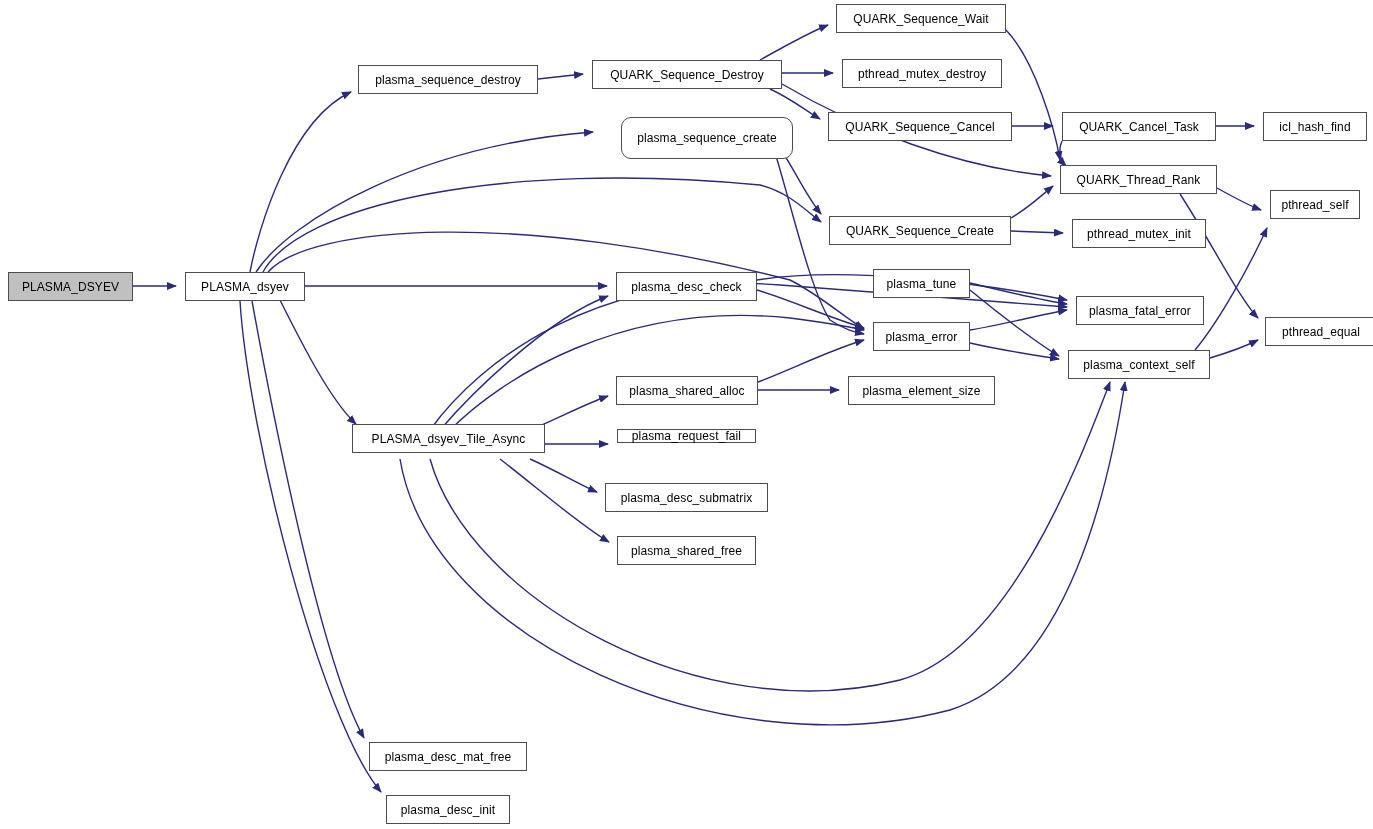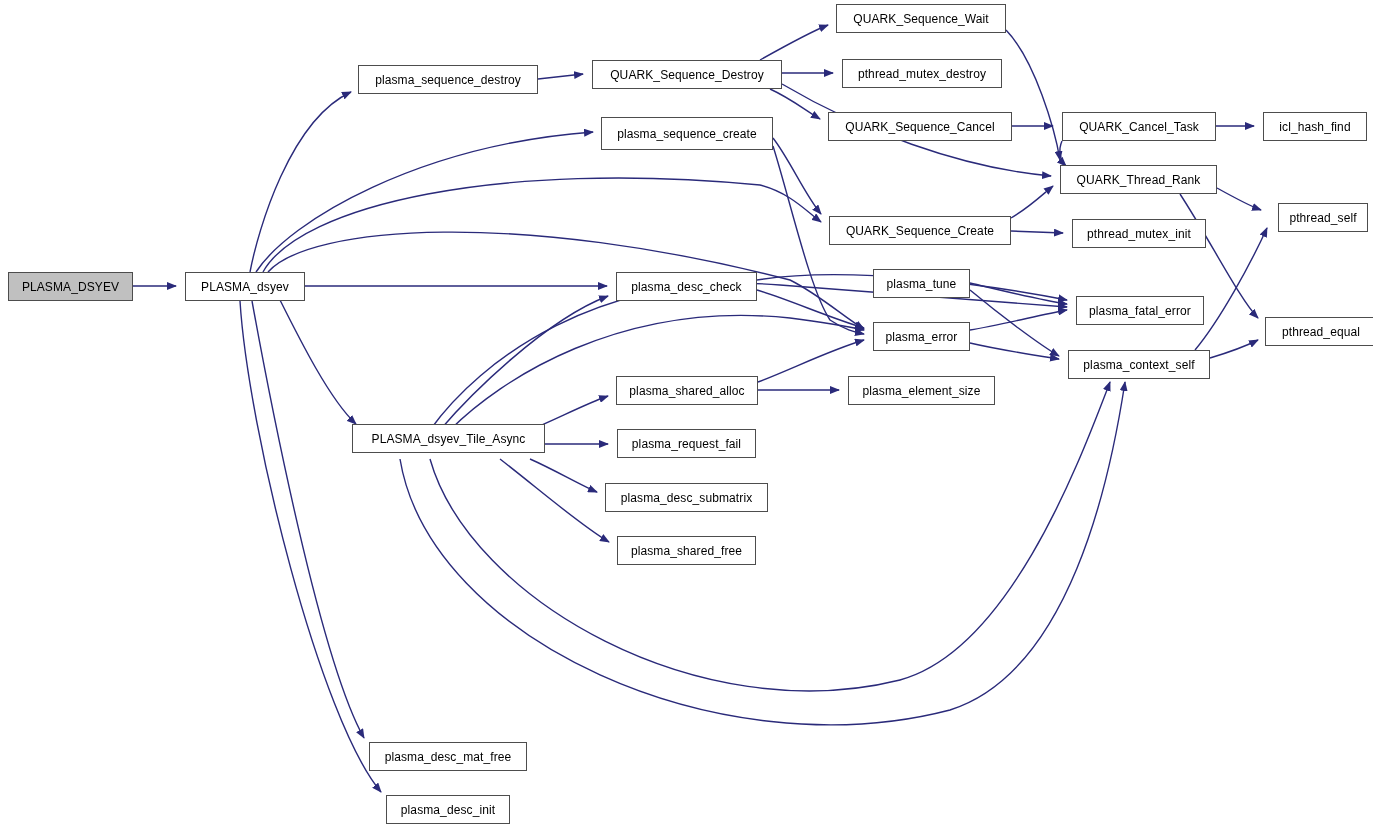--- a/index.html
+++ b/index.html
@@ -132,27 +132,27 @@
       </div>
       <div class="node" style="left: 828px; top: 112px; width: 184px; height: 29px;">
         <span class="node-label">QUARK_Sequence_Cancel</span>
       </div>
       <div class="node" style="left: 1062px; top: 112px; width: 154px; height: 29px;">
         <span class="node-label">QUARK_Cancel_Task</span>
       </div>
       <div class="node" style="left: 1263px; top: 112px; width: 104px; height: 29px;">
         <span class="node-label">icl_hash_find</span>
       </div>
-      <div class="node" style="left: 601px; top: 117px; width: 172px; height: 33px;">
+      <div class="node" style="left: 621px; top: 117px; width: 172px; height: 42px; border-radius: 10px;">
         <span class="node-label">plasma_sequence_create</span>
       </div>
       <div class="node" style="left: 1060px; top: 165px; width: 157px; height: 29px;">
         <span class="node-label">QUARK_Thread_Rank</span>
       </div>
-      <div class="node" style="left: 1270px; top: 203px; width: 90px; height: 29px; margin-left: 8px;">
+      <div class="node" style="left: 1270px; top: 190px; width: 90px; height: 29px;">
         <span class="node-label">pthread_self</span>
       </div>
       <div class="node" style="left: 829px; top: 216px; width: 182px; height: 29px;">
         <span class="node-label">QUARK_Sequence_Create</span>
       </div>
       <div class="node" style="left: 1072px; top: 219px; width: 134px; height: 29px; align-items: center;">
         <span class="node-label">pthread_mutex_init</span>
       </div>
       <div class="node" style="left: 616px; top: 272px; width: 141px; height: 29px;">
         <span class="node-label">plasma_desc_check</span>
@@ -174,21 +174,21 @@
       </div>
       <div class="node" style="left: 616px; top: 376px; width: 142px; height: 29px;">
         <span class="node-label">plasma_shared_alloc</span>
       </div>
       <div class="node" style="left: 848px; top: 376px; width: 147px; height: 29px; text-align: right;">
         <span class="node-label">plasma_element_size</span>
       </div>
       <div class="node" style="left: 352px; top: 424px; width: 193px; height: 29px;">
         <span class="node-label">PLASMA_dsyev_Tile_Async</span>
       </div>
-      <div class="node" style="left: 617px; top: 429px; width: 139px; height: 29px;">
+      <div class="node" style="left: 617px; top: 429px; width: 139px; height: 14px;">
         <span class="node-label">plasma_request_fail</span>
       </div>
       <div class="node" style="left: 605px; top: 483px; width: 163px; height: 29px;">
         <span class="node-label">plasma_desc_submatrix</span>
       </div>
       <div class="node" style="left: 617px; top: 536px; width: 139px; height: 29px;">
         <span class="node-label">plasma_shared_free</span>
       </div>
       <div class="node" style="left: 369px; top: 742px; width: 158px; height: 29px;">
         <span class="node-label">plasma_desc_mat_free</span>

